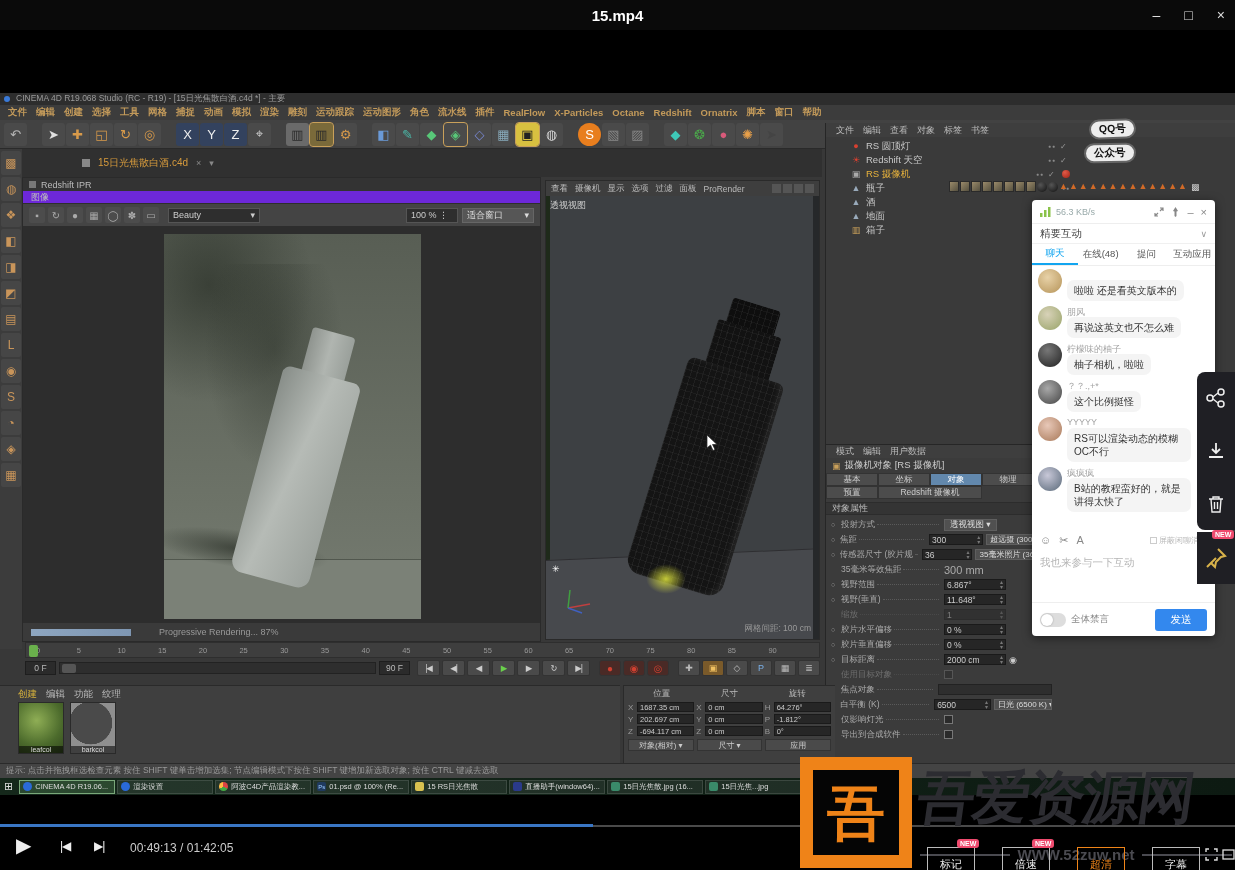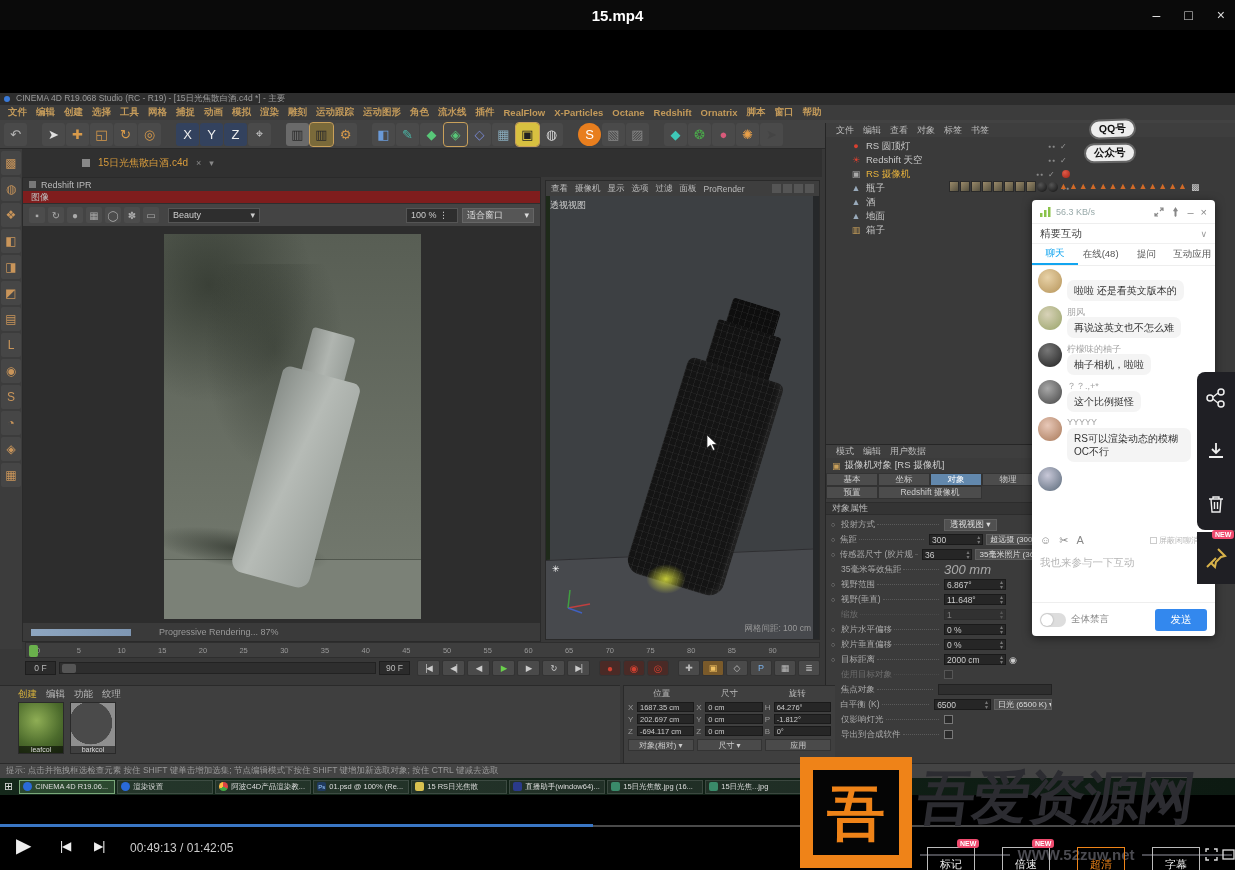--- a/index.html
+++ b/index.html
@@ -50,21 +50,21 @@
 
   .doc-tabrow{left:22px;top:56px;width:800px;height:28px;background:#303030;display:flex;align-items:center;gap:8px;padding-left:60px;}
   .doc-sq{width:8px;height:8px;background:#888;}
   .doc-tab{color:#d79b3c;font-size:10px;white-space:nowrap;}
   .doc-x{color:#888;font-size:9px;}
 
   
   .ipr{left:22px;top:84px;width:519px;height:465px;background:#3a3a3a;border:1px solid #2a2a2a;}
   .ipr-title{height:13px;background:#333;display:flex;align-items:center;gap:5px;padding-left:6px;color:#bbb;font-size:9px;}
   .ipr-title i{width:7px;height:7px;background:#777;display:inline-block;}
-  .ipr-menu{height:13px;background:#7f1d1d;display:flex;align-items:center;padding-left:8px;color:#bbb;font-size:9px;border-bottom:1px solid #2e2e2e;}
+  .ipr-menu{height:13px;background:#6d28d9;display:flex;align-items:center;padding-left:8px;color:#bbb;font-size:9px;border-bottom:1px solid #2e2e2e;}
   .ipr-toolbar{height:22px;background:#444;display:flex;align-items:center;gap:3px;padding:0 6px;}
   .ipr-ticon{width:16px;height:16px;display:flex;align-items:center;justify-content:center;color:#aaa;font-size:10px;background:#4c4c4c;border-radius:2px;}
   .ipr-dd{height:15px;background:#2e2e2e;border:1px solid #555;color:#ccc;font-size:9px;display:flex;align-items:center;justify-content:space-between;padding:0 4px;}
   .dd-beauty{width:92px;margin-left:6px;text-align:right;}
   .ipr-right{margin-left:auto;display:flex;gap:4px;}
   .zoom-box{width:52px;}
   .fit-box{width:72px;background:#565656;color:#ddd;border-color:#666;}
   .ipr-canvas{position:absolute;left:0;top:48px;width:517px;height:397px;background:#2d2d2d;overflow:hidden;}
   .render-img{position:absolute;left:141px;top:8px;width:257px;height:385px;background:linear-gradient(#585e54,#6d7368 70%,#767c72);overflow:hidden;}
   .blob1{position:absolute;left:0px;top:0px;width:150px;height:170px;background:radial-gradient(ellipse at 30% 30%,rgba(30,36,28,.55),rgba(30,36,28,0) 70%);}
@@ -141,21 +141,21 @@
   .attr-rows{position:absolute;left:0;top:72px;width:226px;}
   .attr-row{height:15px;display:flex;align-items:center;padding-left:5px;gap:3px;}
   .attr-row.disabled{opacity:.45;}
   .bullet{width:7px;color:#999;font-size:7px;}
   .attr-label{width:100px;display:flex;align-items:center;color:#aaa;font-size:8.5px;white-space:nowrap;overflow:hidden;}
   .attr-label::after{content:"";flex:1;border-bottom:1px dotted #5a5a5a;margin:0 2px;min-width:2px;}
   .attr-val{width:62px;height:11px;background:#262626;border:1px solid #1a1a1a;color:#ccc;font-size:8.5px;display:flex;align-items:center;padding:0 2px;justify-content:space-between;}
   .attr-val .spin{color:#777;font-size:6px;line-height:5px;}
   .attr-extra{height:11px;background:#505050;border:1px solid #5f5f5f;color:#ddd;font-size:8px;display:flex;align-items:center;padding:0 3px;white-space:nowrap;max-width:118px;overflow:hidden;}
   .attr-dd{height:12px;background:#505050;border:1px solid #5f5f5f;color:#ddd;font-size:8.5px;display:flex;align-items:center;padding:0 5px;}
-  .attr-static{color:#aaa;font-size:13px;font-style:italic;}
+  .attr-static{color:#aaa;font-size:11px;}
   .attr-check{width:9px;height:9px;border:1px solid #777;background:#2a2a2a;}
   .attr-empty{width:120px;height:11px;background:#2e2e2e;border:1px solid #222;}
   .attr-picker{color:#ccc;font-size:9px;}
 
   
   .ruler{left:25px;top:549px;width:795px;height:16px;background:#3e3e3e;border:1px solid #2e2e2e;display:flex;align-items:center;padding:0 10px;position:absolute;}
   .ruler .tick{flex:1;color:#999;font-size:7.5px;text-align:left;}
   .playhead{position:absolute;left:3px;top:2px;width:9px;height:12px;background:#6ab04c;border-radius:2px;}
   .transport{left:25px;top:566px;width:795px;height:18px;display:flex;align-items:center;gap:3px;position:absolute;}
   .fr-box{width:36px;height:14px;background:#2b2b2b;border:1px solid #1e1e1e;color:#bbb;font-size:8.5px;display:flex;align-items:center;justify-content:center;}
@@ -1199,20 +1199,24 @@
         <div class="msg">
           <span class="avatar av5"></span>
           <span>
             <div class="msg-name">YYYYY</div>
             <div class="msg-bubble">RS可以渲染动态的模糊 OC不行</div>
           </span>
         </div>
 
         <div class="msg">
           <span class="avatar av6"></span>
+          <span>
+            <div class="msg-name">疯疯疯</div>
+            <div class="msg-bubble">B站的教程蛮好的，就是讲得太快了</div>
+          </span>
         </div>
       </div>
     <div class="ch-tools">
       <span class="row" style="gap:8px">
 
       <span><i style="font-style:normal">☺</i></span>
           <span><i style="font-style:normal">✂</i></span>
           <span><i style="font-style:normal">A</i></span>
         </span>
       <span class="ch-filter">

